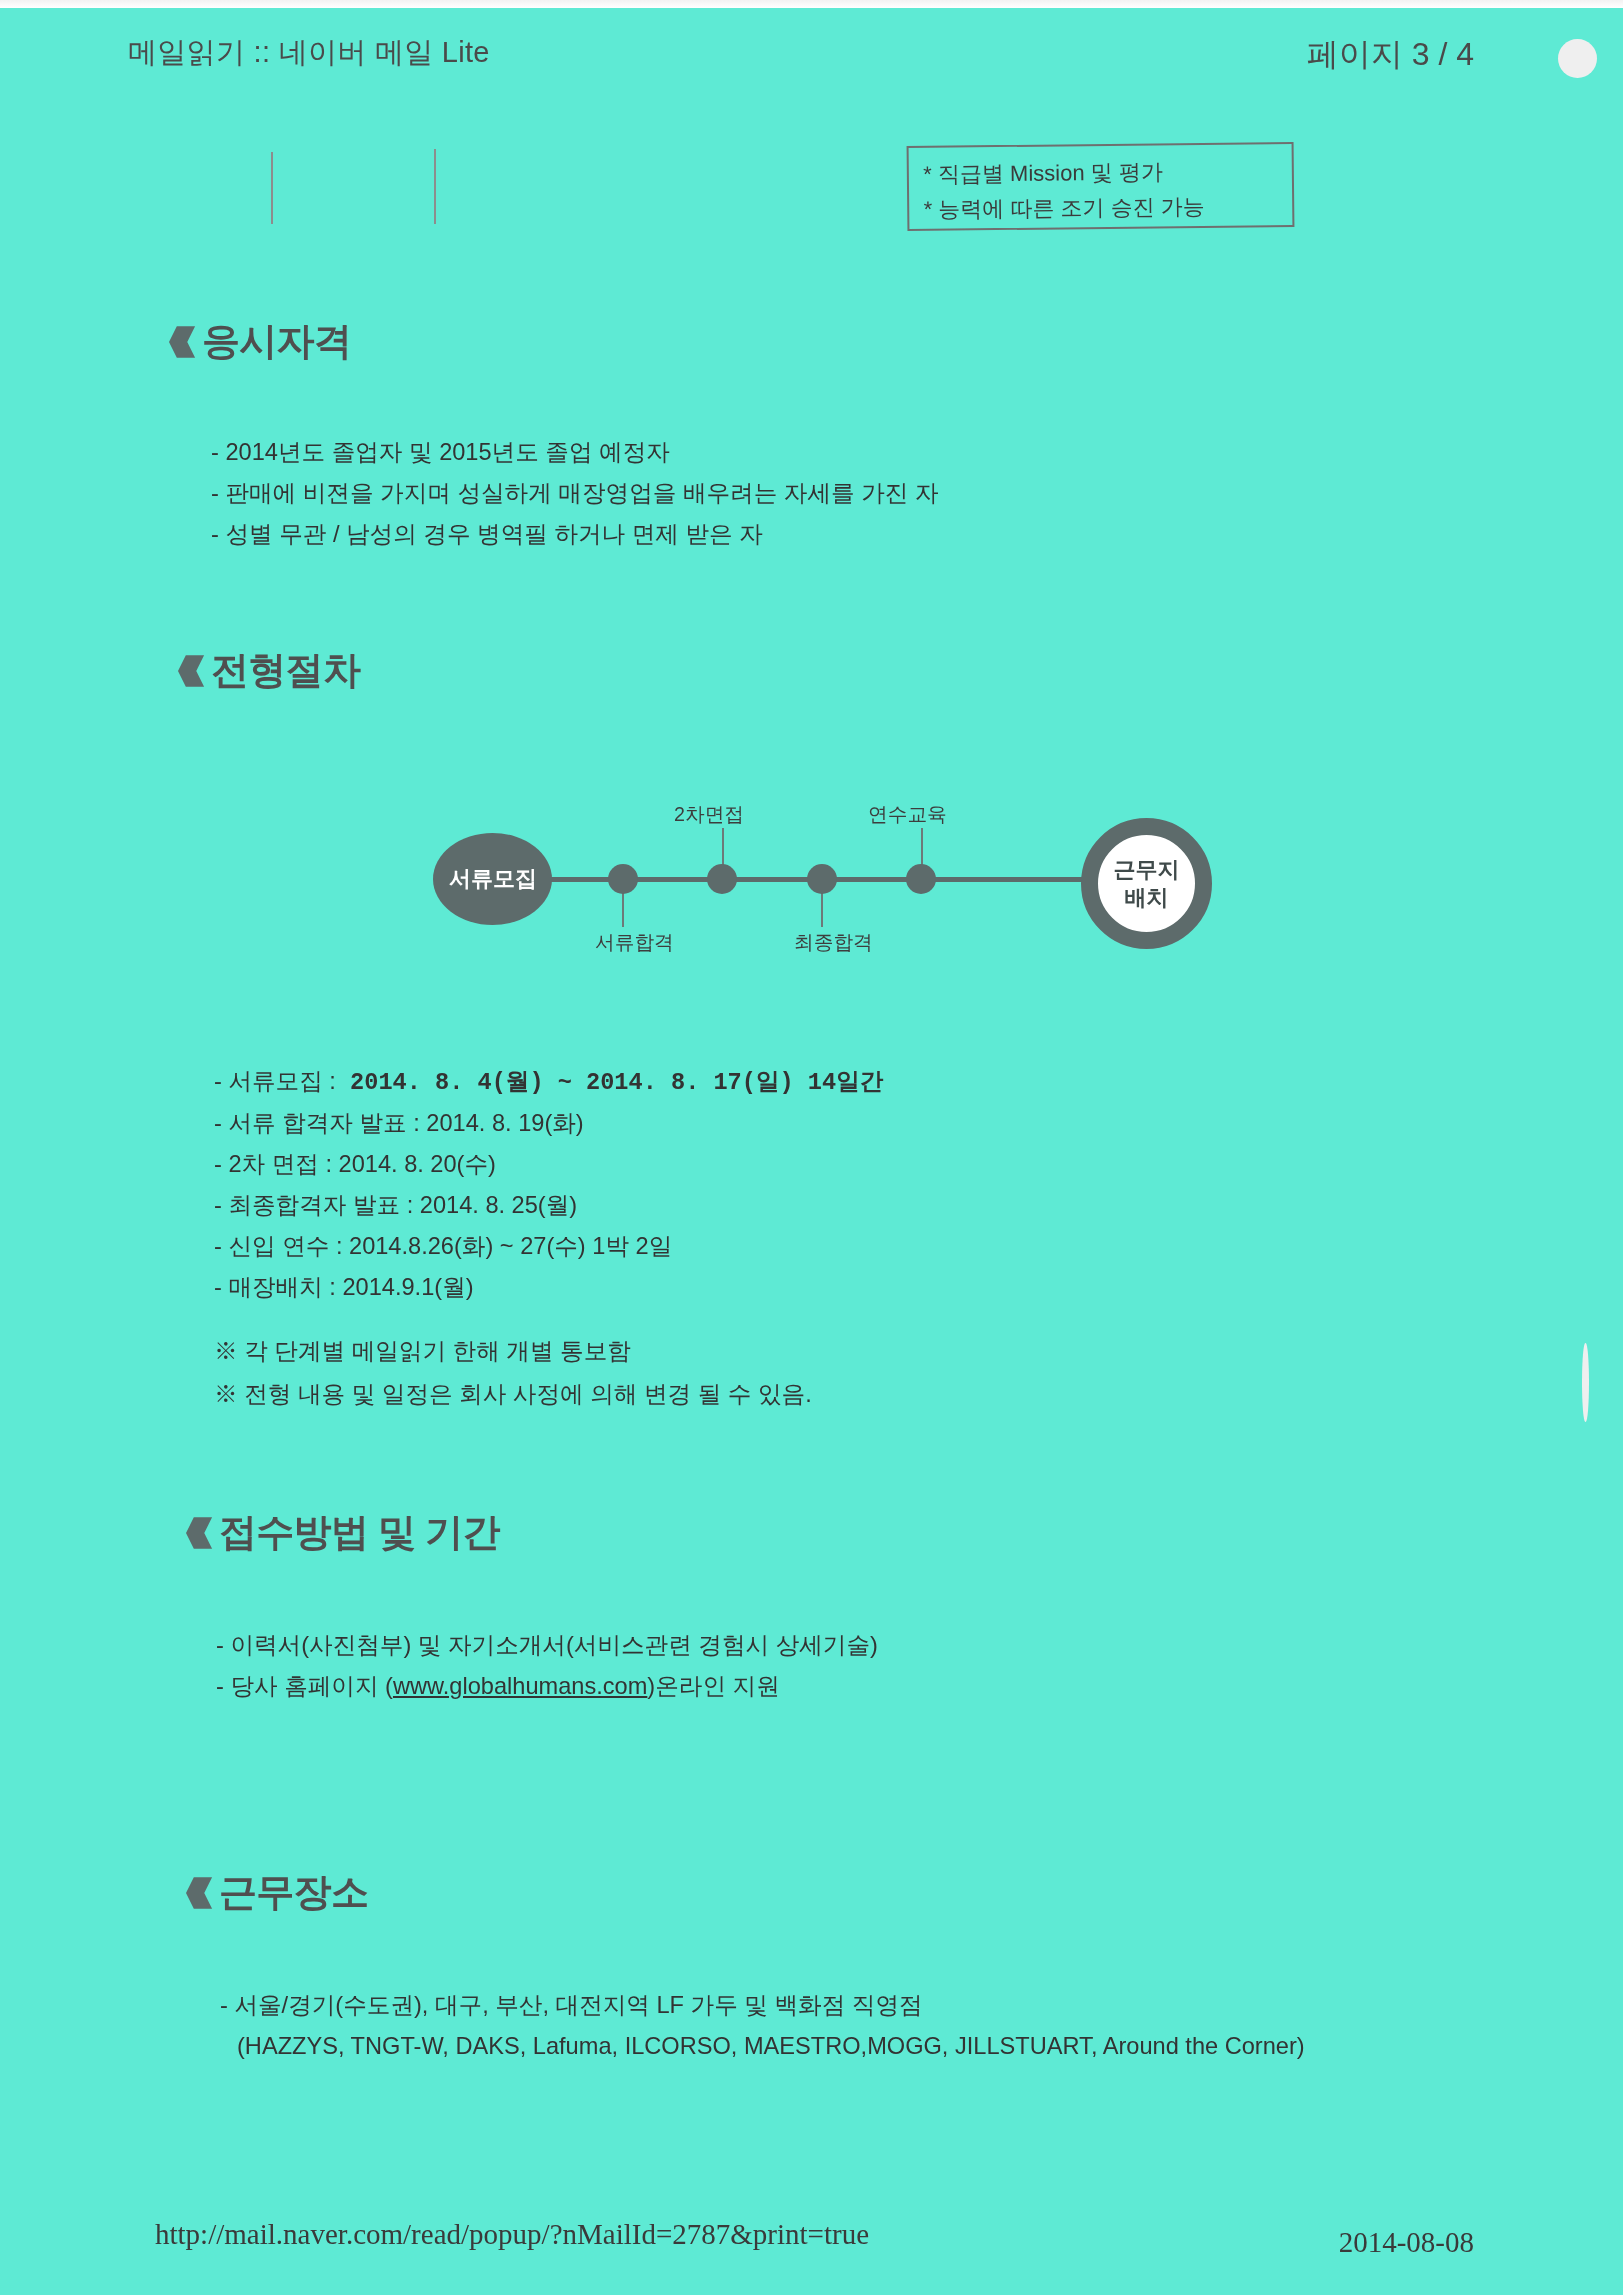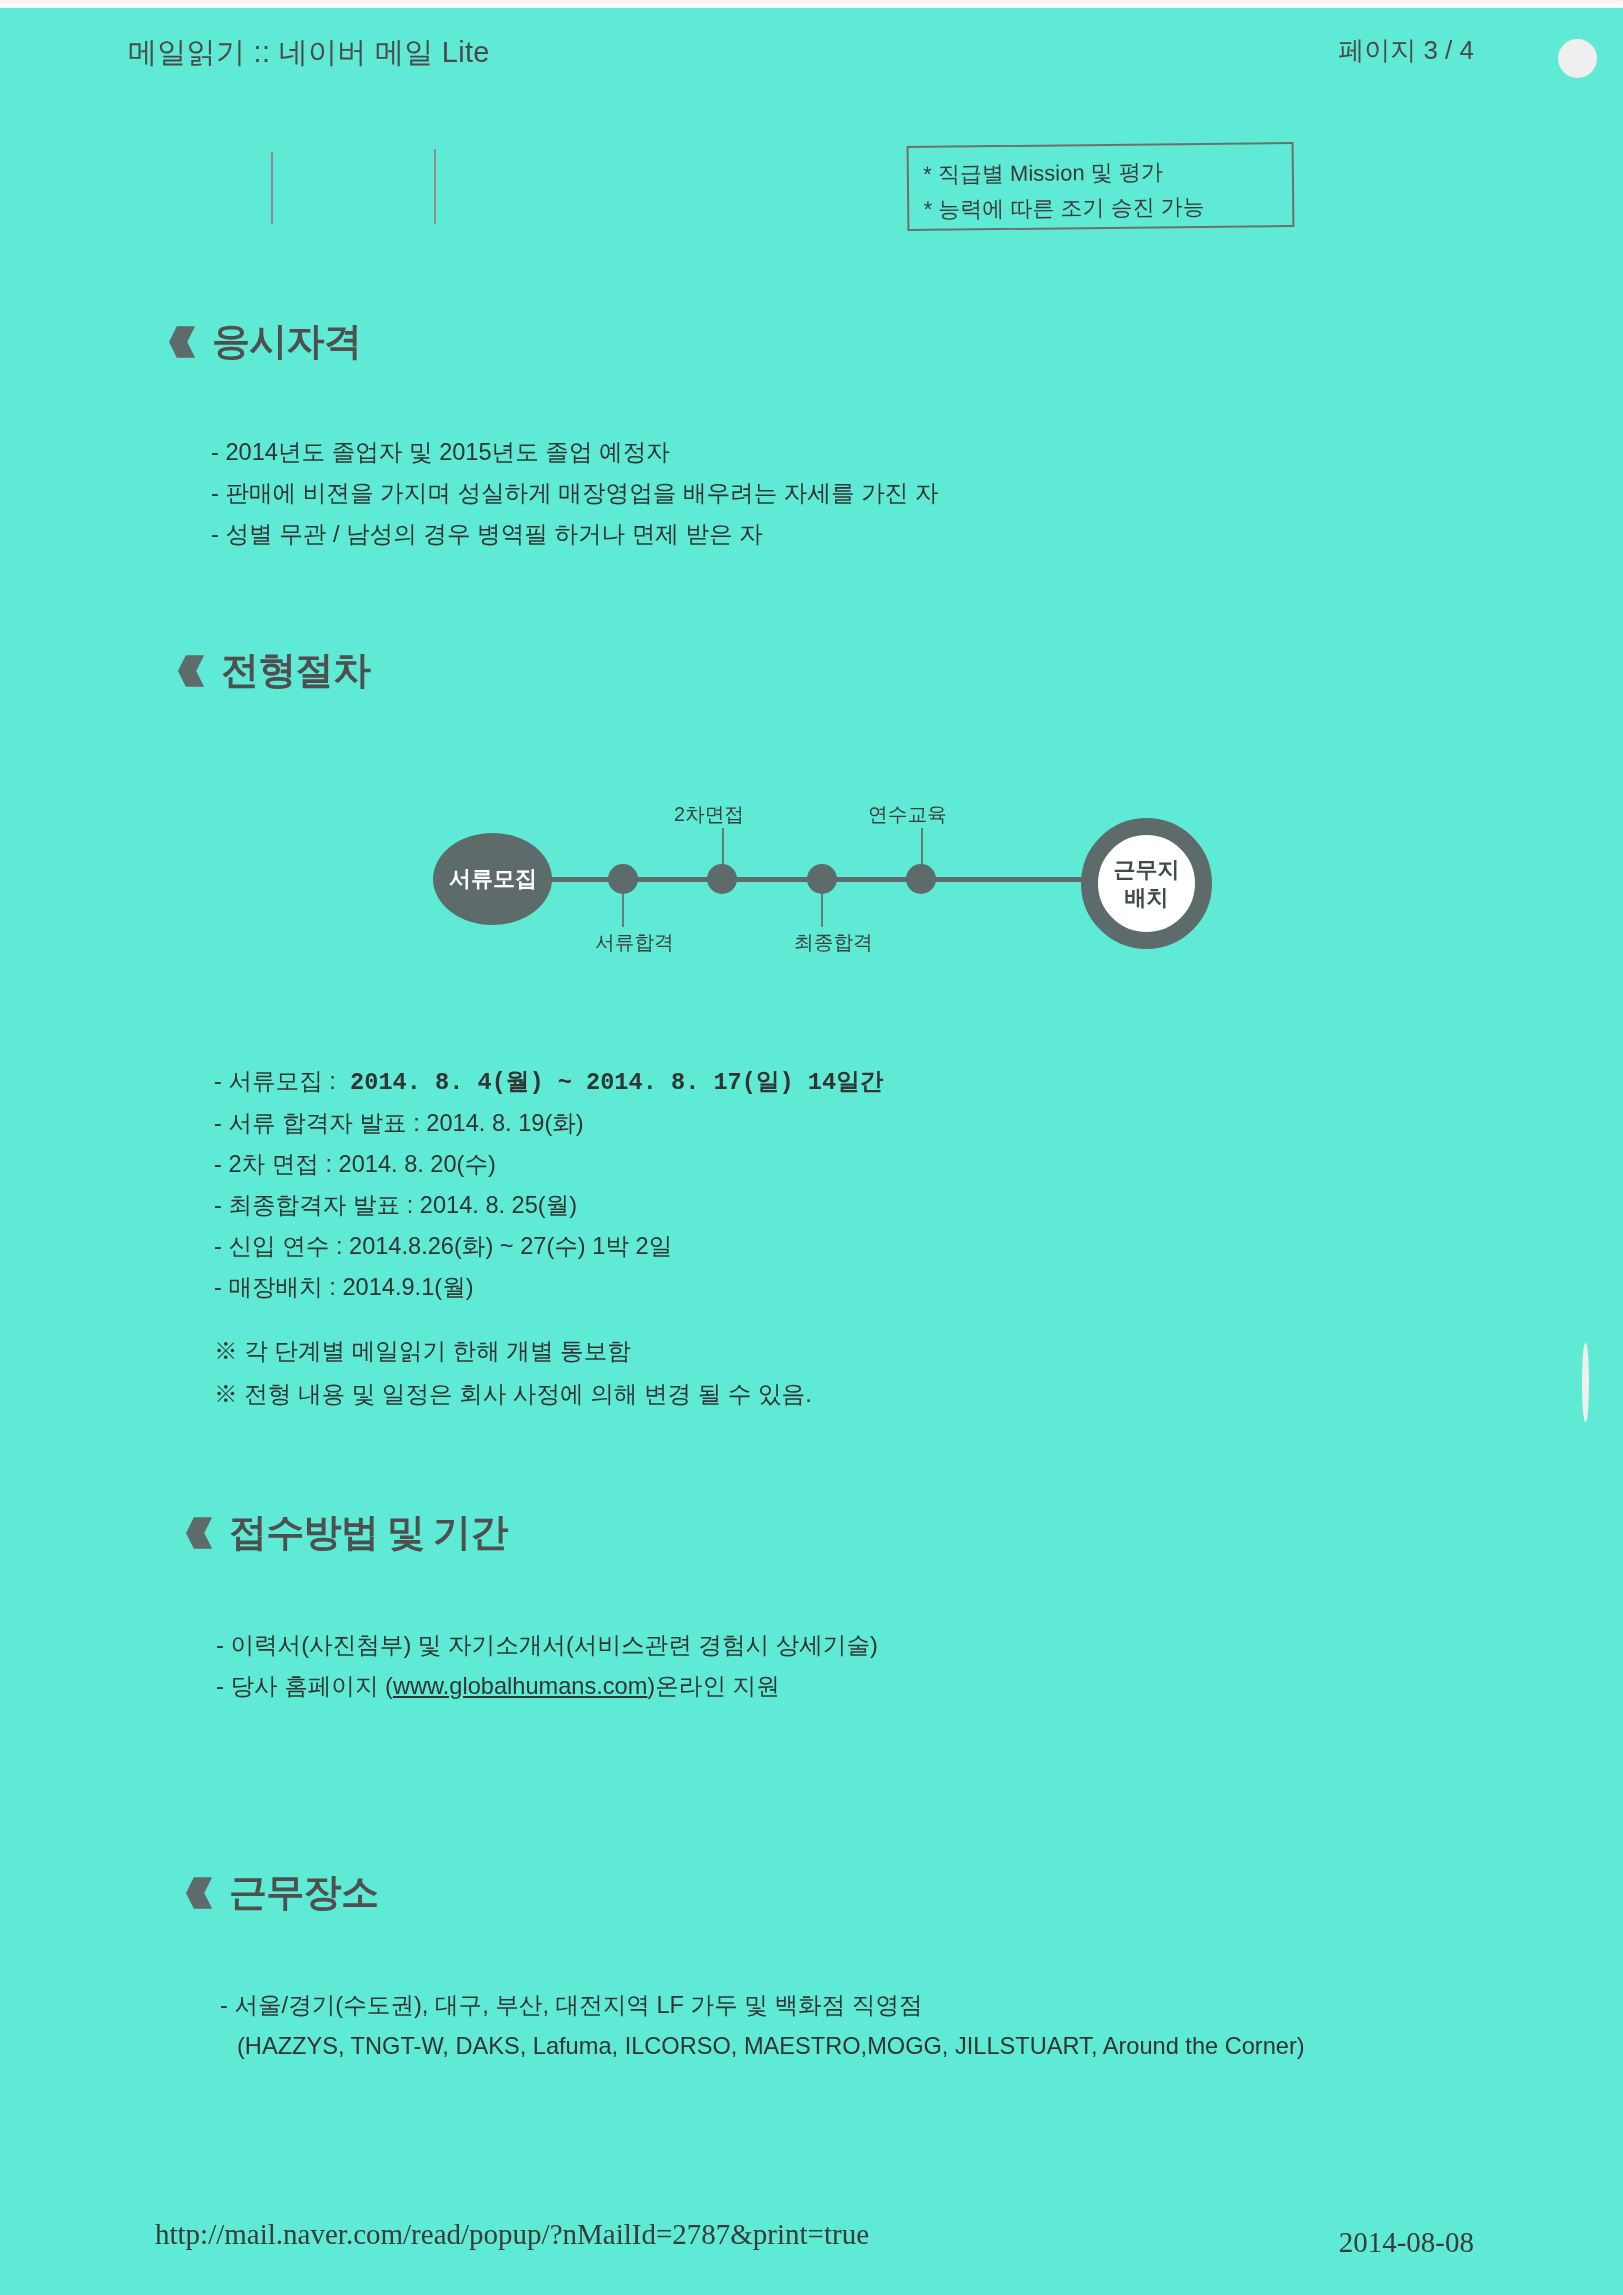--- a/index.html
+++ b/index.html
@@ -33,21 +33,21 @@
     top: 0;
     font-size: 29px;
     color: #4a4a4a;
     letter-spacing: 0.3px;
     white-space: nowrap;
   }
   .header-right {
     position: absolute;
     right: 149px;
     top: 0;
-    font-size: 26px;
+    font-size: 32px;
     color: #4a4a4a;
     white-space: nowrap;
   }
 
   
   .frag-line {
     position: absolute;
     width: 2px;
     background: #8d8d8d;
   }
@@ -71,22 +71,21 @@
     line-height: 35px;
     color: #3b3b3b;
     white-space: nowrap;
   }
 
   
   .section-head {
     position: absolute;
     display: flex;
     align-items: center;
-    gap: 13px;
-    font-family: Liberation Serif, serif;
+    gap: 3px;
   }
   .hex-bullet {
     width: 30px;
     height: 34px;
     position: relative;
     flex: 0 0 auto;
   }
   .hex-bullet svg { display: block; }
   .section-title {
     font-size: 38px;

